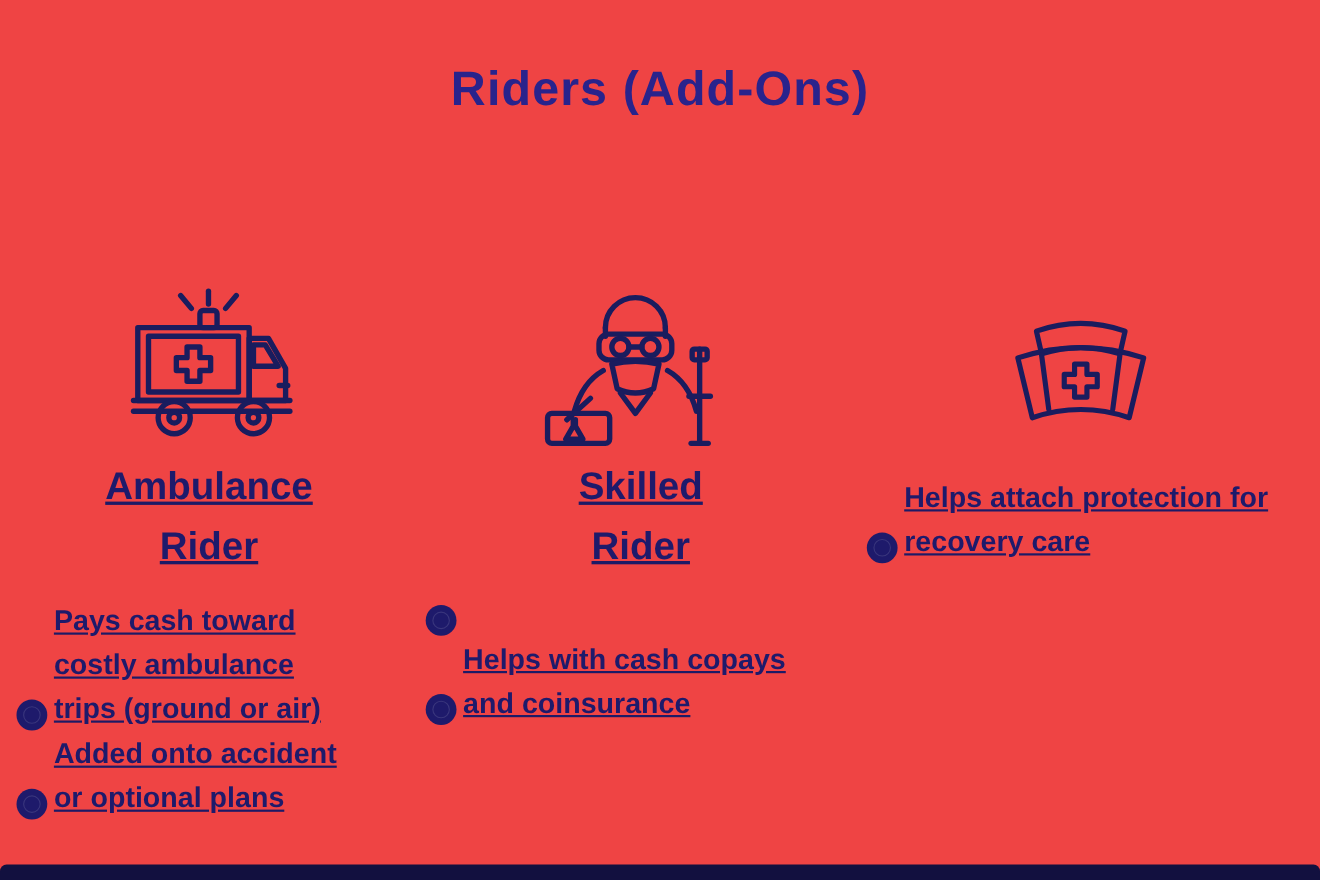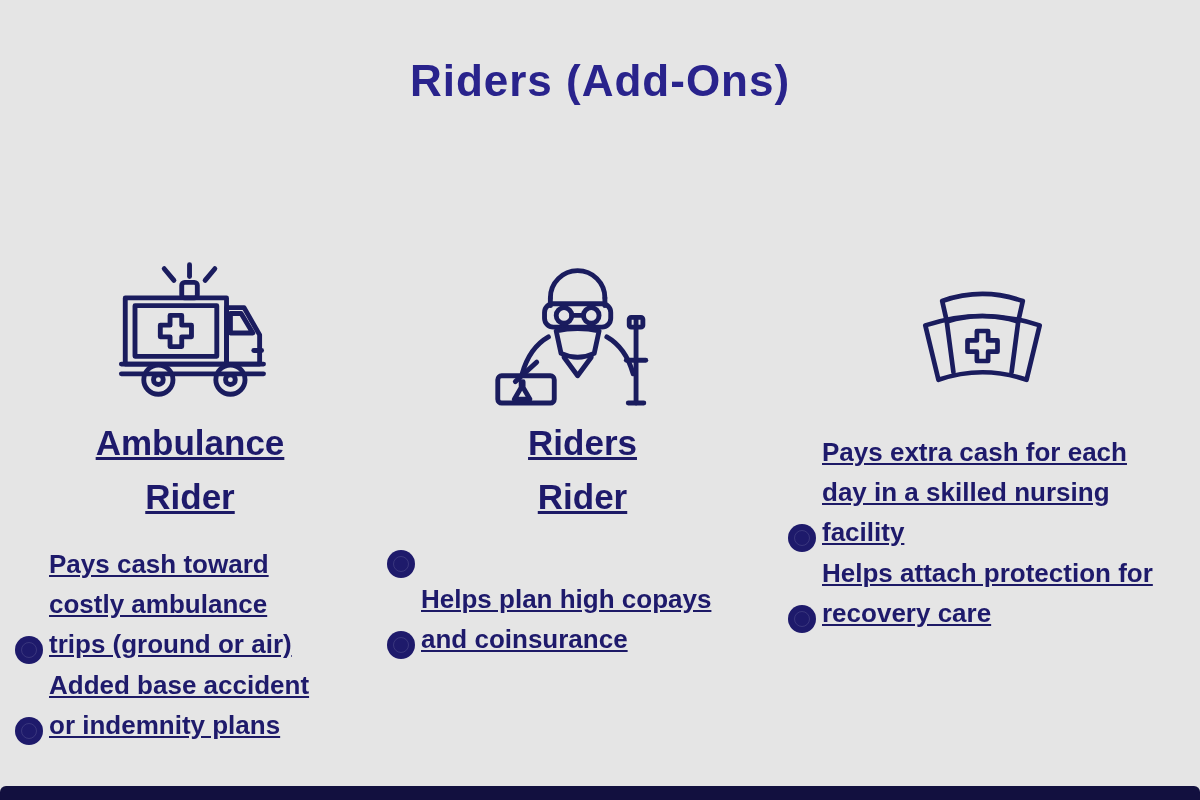--- a/index.html
+++ b/index.html
@@ -2,21 +2,21 @@
 <html><head>
 <meta charset="utf-8">
 <style>
   * { margin:0; padding:0; box-sizing:border-box; }
   html,body { width:1200px; height:800px; }
   body { font-family:"Liberation Sans", sans-serif; }
 
   .poster {
     position:relative;
     width:1200px; height:800px;
-    background:#e5e5e5;
+    background:#ef4444;
     overflow:hidden;
     color:#1d1a66;
   }
 
   
   .title {
     position:absolute; top:56px; left:0; width:100%;
     text-align:center;
     font-size:44px; font-weight:800; letter-spacing:1px;
     color:#29238c;
@@ -135,21 +135,21 @@
       </svg>
     </div>
     <h2>Ambulance Rider</h2>
     <ul class="bullets">
       <li>
         <span class="dot"></span>
         <span class="btext">Pays cash toward costly ambulance trips (ground or air)</span>
       </li>
       <li>
         <span class="dot"></span>
-        <span class="btext">Added base accident or indemnity plans</span>
+        <span class="btext">Added onto accident or optional plans</span>
       </li>
     </ul>
   </section>
 
   <section class="col col-2">
     <div class="icon-wrap">
       <svg width="185" height="160" viewBox="0 0 190 160" aria-hidden="true">
         <g class="lineart">
 
           <path d="M62 46 a28 28 0 0 1 56 0"></path>
@@ -170,28 +170,28 @@
           <rect x="8" y="126" width="58" height="28" rx="4"></rect>
           <path d="M32 132 v6 l-7 12 h16 l-7 -12 v-6"></path>
 
           <path d="M150 66 V154"></path>
           <path d="M142 154 h16"></path>
           <path d="M140 110 h20"></path>
           <rect x="143" y="66" width="14" height="10" rx="2"></rect>
         </g>
       </svg>
     </div>
-    <h2>Riders Rider</h2>
+    <h2>Skilled Rider</h2>
     <ul class="bullets">
       <li>
         <span class="dot"></span>
       </li>
       <li>
         <span class="dot"></span>
-        <span class="btext">Helps plan high copays and coinsurance</span>
+        <span class="btext">Helps with cash copays and coinsurance</span>
       </li>
     </ul>
   </section>
 
   <section class="col col-3">
     <div class="icon-wrap">
       <svg width="185" height="150" viewBox="0 0 190 160" aria-hidden="true">
         <g class="lineart">
 
           <path d="M52 48 Q95 33 138 48 L133 70 Q95 58 57 70 Z"></path>
@@ -201,23 +201,19 @@
           <path d="M57 71 L64 124"></path>
           <path d="M133 71 L126 124"></path>
 
           <path d="M89 80 h12 v10 h10 v12 h-10 v10 h-12 v-10 h-10 v-12 h10 z"></path>
         </g>
       </svg>
     </div>
     <ul class="bullets">
       <li>
         <span class="dot"></span>
-        <span class="btext">Pays extra cash for each day in a skilled nursing facility</span>
-      </li>
-      <li>
-        <span class="dot"></span>
         <span class="btext">Helps attach protection for recovery care</span>
       </li>
     </ul>
   </section>
 
   <div class="footer-bar"></div>
 </div>
 
 </body></html>

